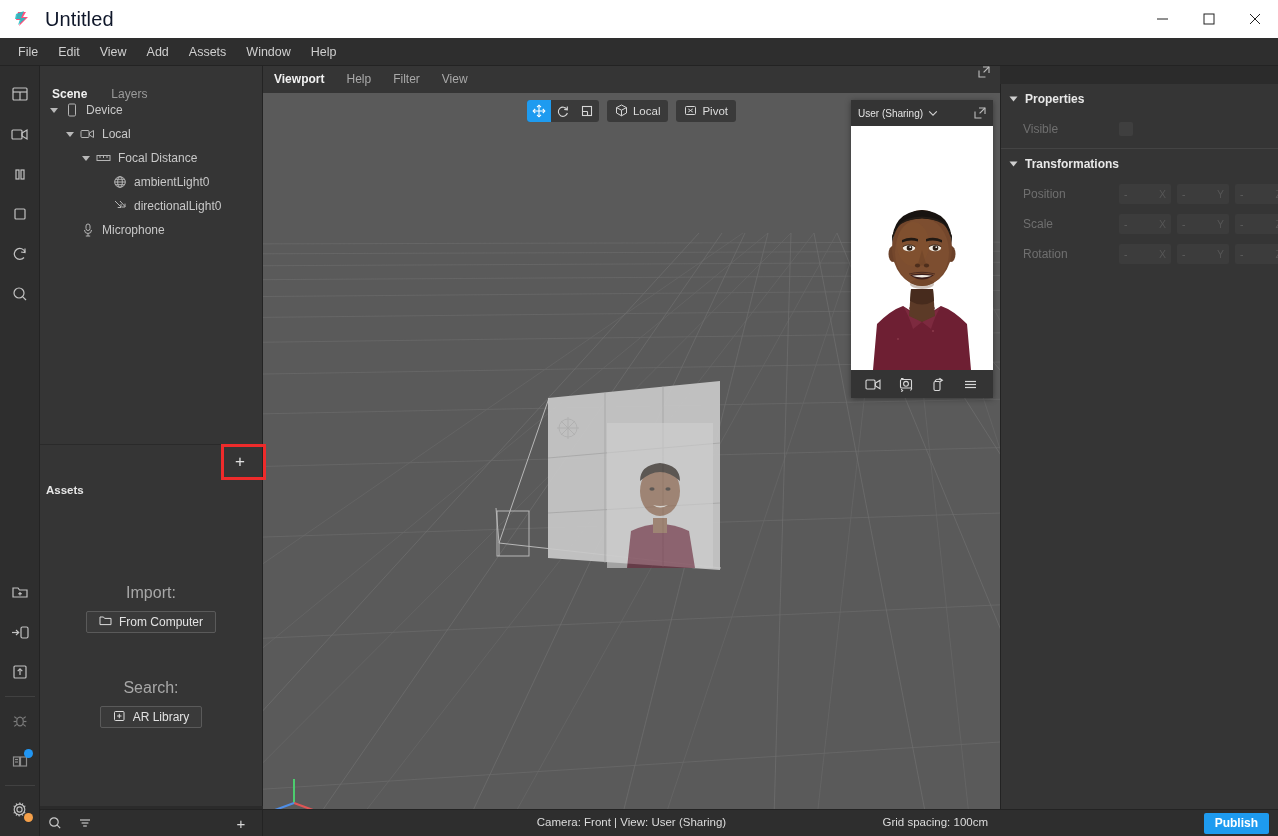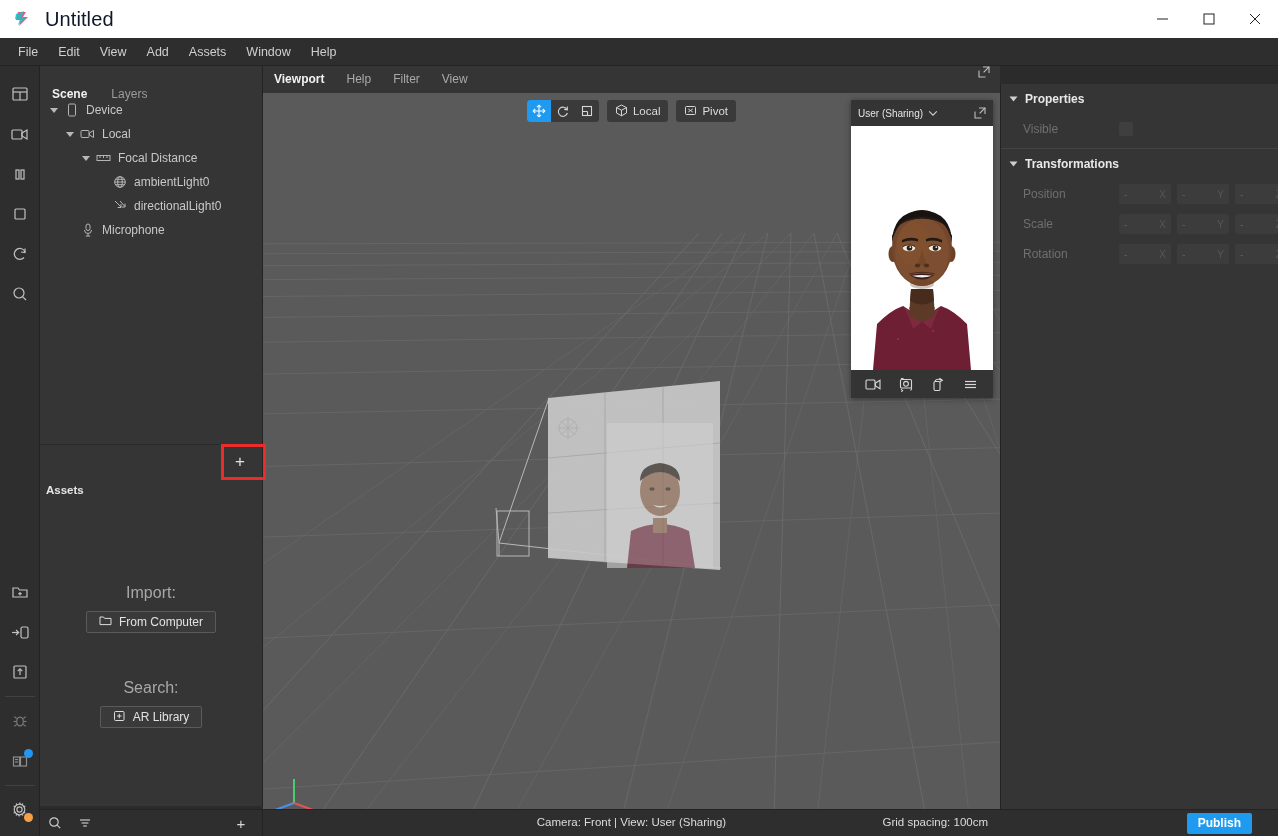--- a/index.html
+++ b/index.html
@@ -206,21 +206,21 @@
   .prop-axis { color: #555; }
 
   
   .bottombar {
     position: absolute; top: 809px; left: 263px; width: 1015px; height: 27px;
     background: #2e2e2e; border-top: 1px solid #232323;
     display: flex; align-items: center; justify-content: flex-end;
   }
   .publish-btn {
     background: #1e9bf0; color: #fff; font-size: 12px; font-weight: bold;
-    height: 21px; padding: 0 11px; border-radius: 2px; margin-right: 26px;
+    height: 21px; padding: 0 11px; border-radius: 2px; margin-right: 9px;
     display: flex; align-items: center;
   }
 </style>
 </head>
 <body>
 
 <div id="app">
 
   <div class="titlebar">
     <div class="tb-logo">

